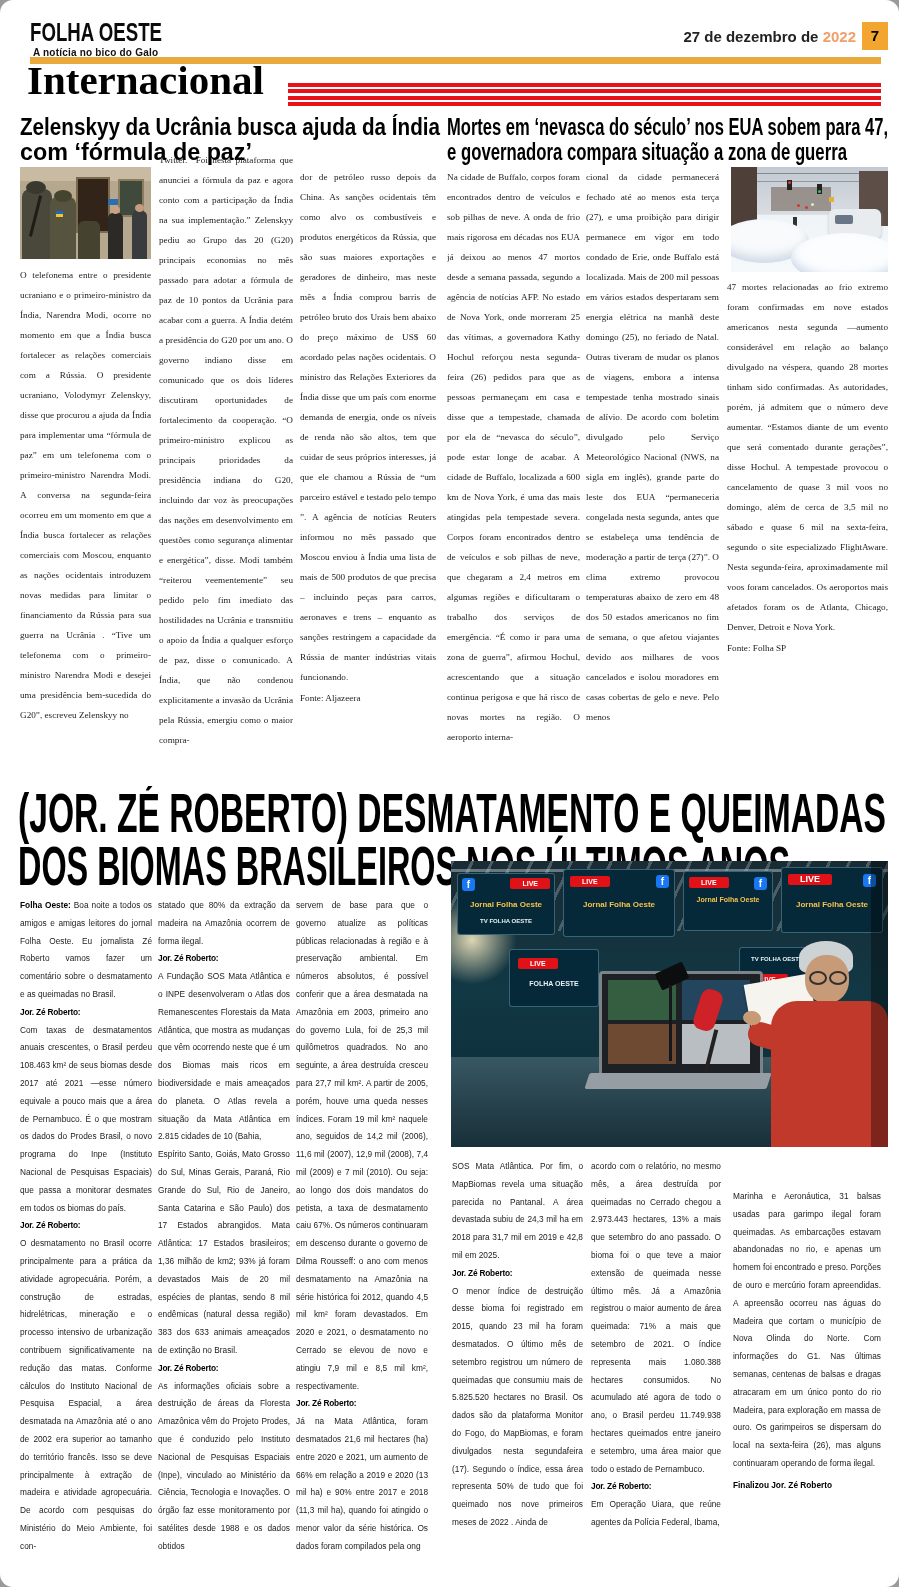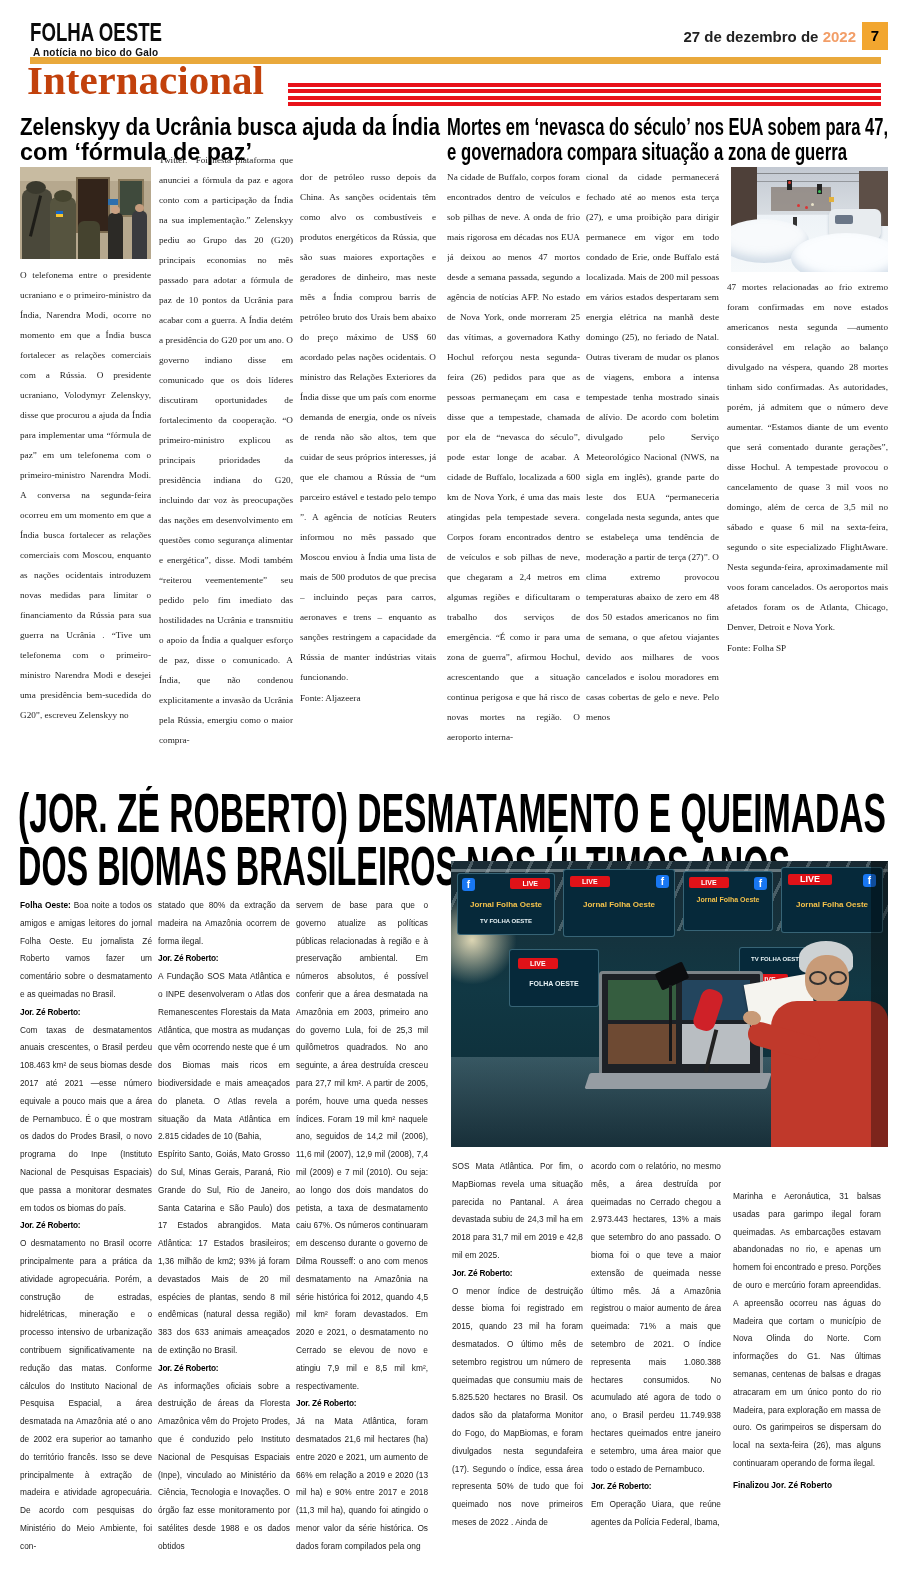--- a/index.html
+++ b/index.html
@@ -1,28 +1,28 @@
 <!DOCTYPE html>
 <html><head>
 <meta charset="utf-8">
 <style>
   html,body{margin:0;padding:0;background:#9a9a9a;}
   .page{position:relative;width:899px;height:1587px;background:#ffffff;margin:0 auto;overflow:hidden;
-        font-family:"Liberation Serif",serif;color:#1b1b1b;}
+        font-family:"Liberation Serif",serif;color:#1b1b1b;border-radius:13px;}
   .abs{position:absolute;}
   svg text{font-family:"Liberation Sans",sans-serif;}
   .logo-text{font-weight:bold;fill:#0b0b0b;font-size:25px;}
   .tagline{left:33px;top:47px;font:bold 10px "Liberation Sans",sans-serif;color:#111;letter-spacing:.2px;}
   .dateline{left:560px;top:28px;width:296px;text-align:right;font:bold 15px "Liberation Sans",sans-serif;color:#222;}
   .dateline .year{color:#f29e68;}
   .pagenum{left:862px;top:22px;width:26px;height:28px;background:#f2a62f;color:#000;
            font:bold 15px/28px "Liberation Sans",sans-serif;text-align:center;}
   .goldbar{left:30px;top:57px;width:851px;height:7px;background:#e9a93c;}
   .section-title{left:27px;top:60px;font-family:"Liberation Serif",serif;font-weight:bold;
-                 font-size:41px;color:#c2410c;line-height:1;}
+                 font-size:41px;color:#000000;line-height:1;}
   .redline{left:288px;width:593px;height:4px;background:#e8121a;}
   .headtext{font-weight:bold;fill:#000;}
   .col{position:absolute;overflow:hidden;}
   .serifcol{font-size:9.2px;line-height:20px;text-align:justify;color:#1c1c1c;}
   .serifcol p{margin:0;}
   .src{text-align:left;margin-top:1px !important;}
   .sanscol{font-family:"Liberation Sans",sans-serif;font-size:8.3px;line-height:17.8px;
            text-align:justify;color:#222;}
   .sanscol p{margin:0;}
   .speaker{font-weight:bold;color:#000;letter-spacing:-.2px;}

